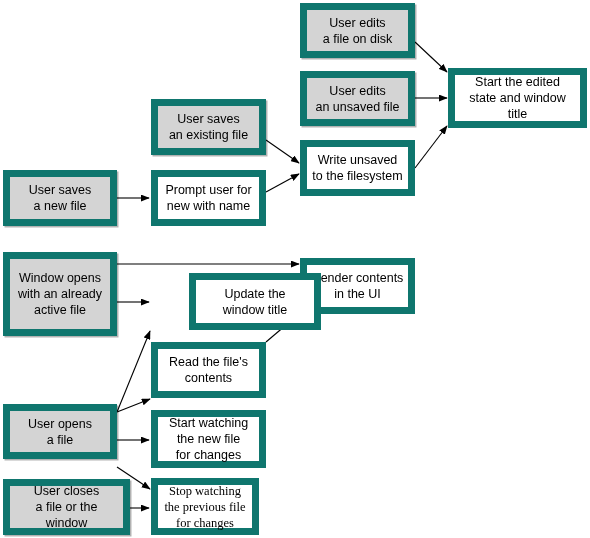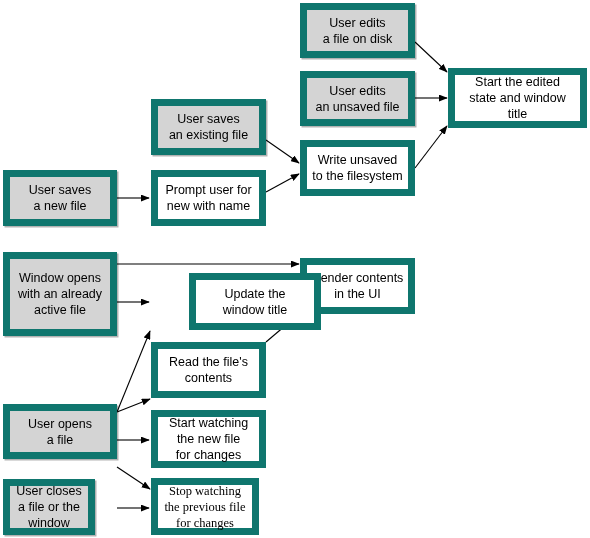--- a/index.html
+++ b/index.html
@@ -104,21 +104,21 @@
 active file</span></div>
       <div class="node" style="left: 151px; top: 273px; width: 132px; height: 57px; margin-left: 38px;"><span class="node-label">Update the
 window title</span></div>
       <div class="node" style="left: 151px; top: 342px; width: 115px; height: 56px;"><span class="node-label">Read the file's
 contents</span></div>
       <div class="node shaded" style="left: 3px; top: 404px; width: 114px; height: 55px;"><span class="node-label">User opens
 a file</span></div>
       <div class="node" style="left: 151px; top: 410px; width: 115px; height: 58px;"><span class="node-label">Start watching
 the new file
 for changes</span></div>
-      <div class="node shaded" style="left: 3px; top: 479px; width: 92px; height: 56px; justify-content: center;"><span class="node-label">User closes
+      <div class="node shaded" style="left: 3px; top: 479px; width: 127px; height: 56px; justify-content: center;"><span class="node-label">User closes
 a file or the
 window</span></div>
       <div class="node" style="left: 151px; top: 478px; width: 108px; height: 57px; font-family: Liberation Serif, serif;"><span class="node-label">Stop watching
 the previous file
 for changes</span></div>
     </div>
 
 </div>
 
 </body></html>

